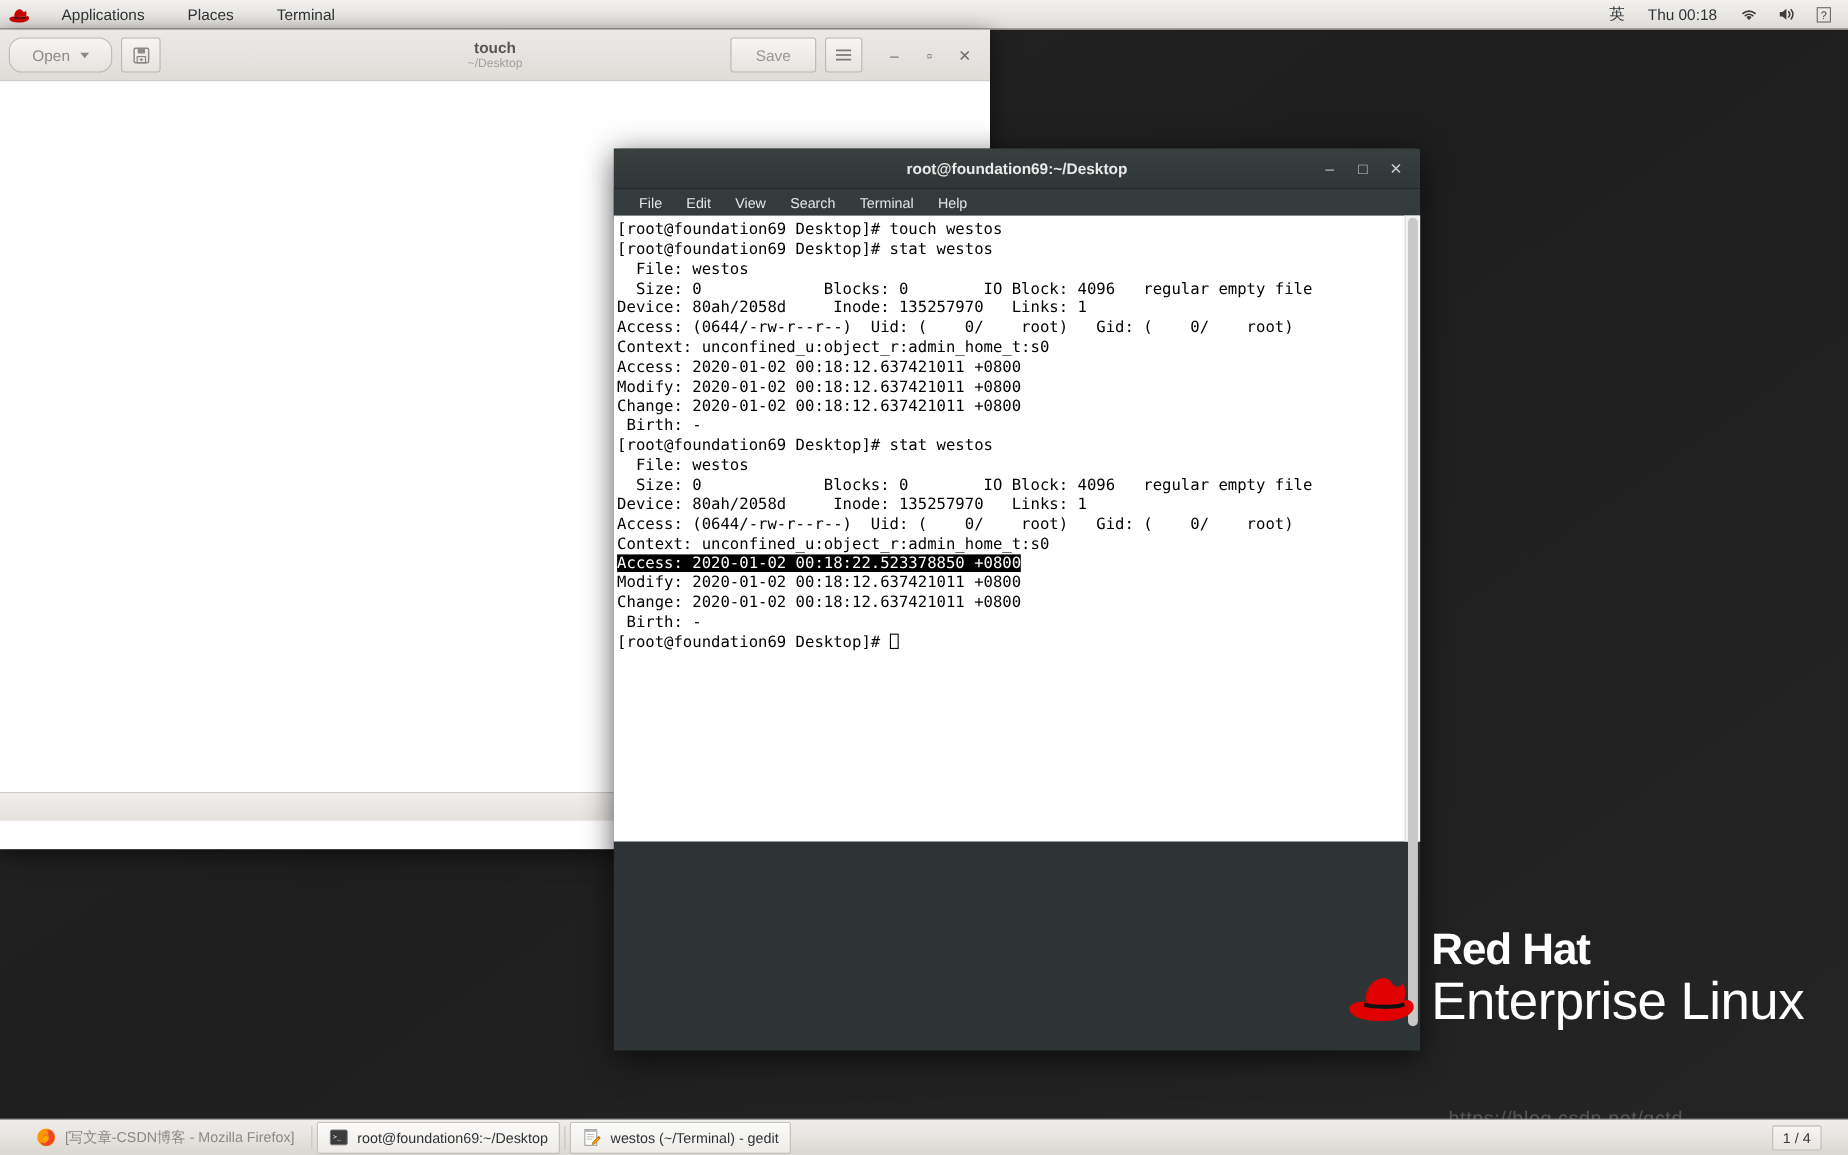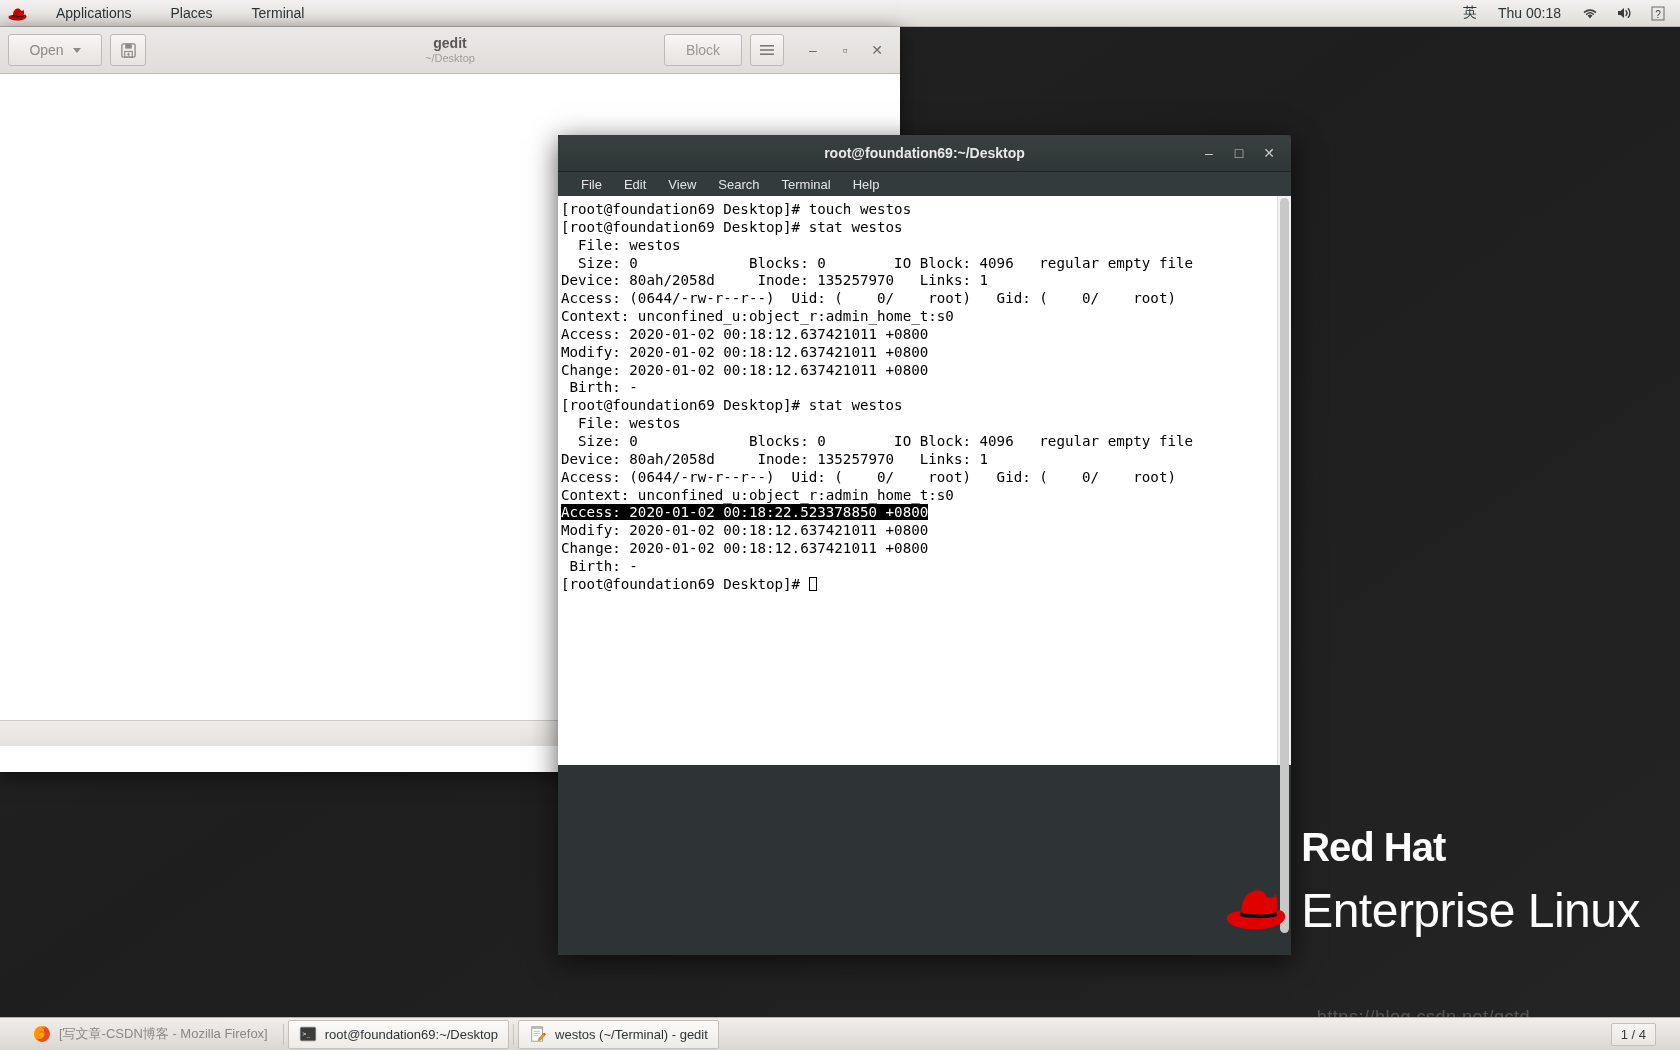--- a/index.html
+++ b/index.html
@@ -59,21 +59,21 @@
   .gtk-btn {
     background: linear-gradient(to bottom, #f7f6f5, #e6e3df);
     border: 1px solid #bdb9b4;
     border-radius: 3px;
     height: 30px;
     display: flex; align-items: center; justify-content: center;
     padding: 0 10px;
     font-size: 14px; color: #9a9794;
     cursor: default; user-select: none;
   }
-  #gedit-open-btn { gap: 9px; min-width: 72px; color:#8d8a87;}
+  #gedit-open-btn { gap: 9px; min-width: 72px; color:#8d8a87;border-radius:12px;}
   .caret-down {
     width: 0; height: 0;
     border-left: 4px solid transparent;
     border-right: 4px solid transparent;
     border-top: 5px solid #8d8a87;
   }
   #gedit-saveas-btn { width: 34px; padding: 0; margin-left: 8px; }
   #gedit-title-block {
     position: absolute; left: 0; right: 0; top: 0;
     height: 47px;
@@ -185,21 +185,21 @@
     width: 9px; height: 735px;
     background: #c8c8c8; border-radius: 5px;
   }
 
   
   #rhel-brand {
     position: absolute; right: 40px; bottom: 115px;
     display: flex; align-items: flex-end; gap: 14px;
     user-select:none;
   }
-  #rhel-textblock { display:flex; flex-direction:column; line-height:1;gap:16px; }
+  #rhel-textblock { display:flex; flex-direction:column; line-height:1; }
   #rhel-line1 {
     font-size: 40px; font-weight: bold; color:#ffffff;
     letter-spacing: -1px;
   }
   #rhel-line2 {
     font-size: 48px; font-weight: normal; color:#ffffff;
     letter-spacing: -0.5px; margin-top: 4px;
   }
 
   
@@ -301,25 +301,25 @@
       </div>
       <div class="gtk-btn" id="gedit-saveas-btn">
         <svg width="17" height="17" viewBox="0 0 18 18">
           <rect x="2" y="2" width="14" height="14" rx="1.5" fill="none" stroke="#8d8a87" stroke-width="1.4"></rect>
           <rect x="5.5" y="2" width="7" height="5" fill="#8d8a87"></rect>
           <rect x="5" y="10" width="8" height="6" fill="none" stroke="#8d8a87" stroke-width="1.2"></rect>
           <path d="M9 11.5 V14.5 M7.5 13 H10.5" stroke="#8d8a87" stroke-width="1.2"></path>
         </svg>
       </div>
       <div id="gedit-title-block">
-        <div id="gedit-title">gedit</div>
+        <div id="gedit-title">touch</div>
         <div id="gedit-subtitle">~/Desktop</div>
       </div>
       <div id="gedit-right">
-        <div class="gtk-btn" id="gedit-save-btn">Block</div>
+        <div class="gtk-btn" id="gedit-save-btn">Save</div>
         <div class="gtk-btn" id="gedit-menu-btn">
           <svg width="14" height="12" viewBox="0 0 14 12">
             <rect x="0" y="1" width="14" height="1.6" fill="#7d7a77"></rect>
             <rect x="0" y="5.2" width="14" height="1.6" fill="#7d7a77"></rect>
             <rect x="0" y="9.4" width="14" height="1.6" fill="#7d7a77"></rect>
           </svg>
         </div>
         <div id="gedit-winctls">
           <div class="winctl">–</div>
           <div class="winctl">▫</div>

